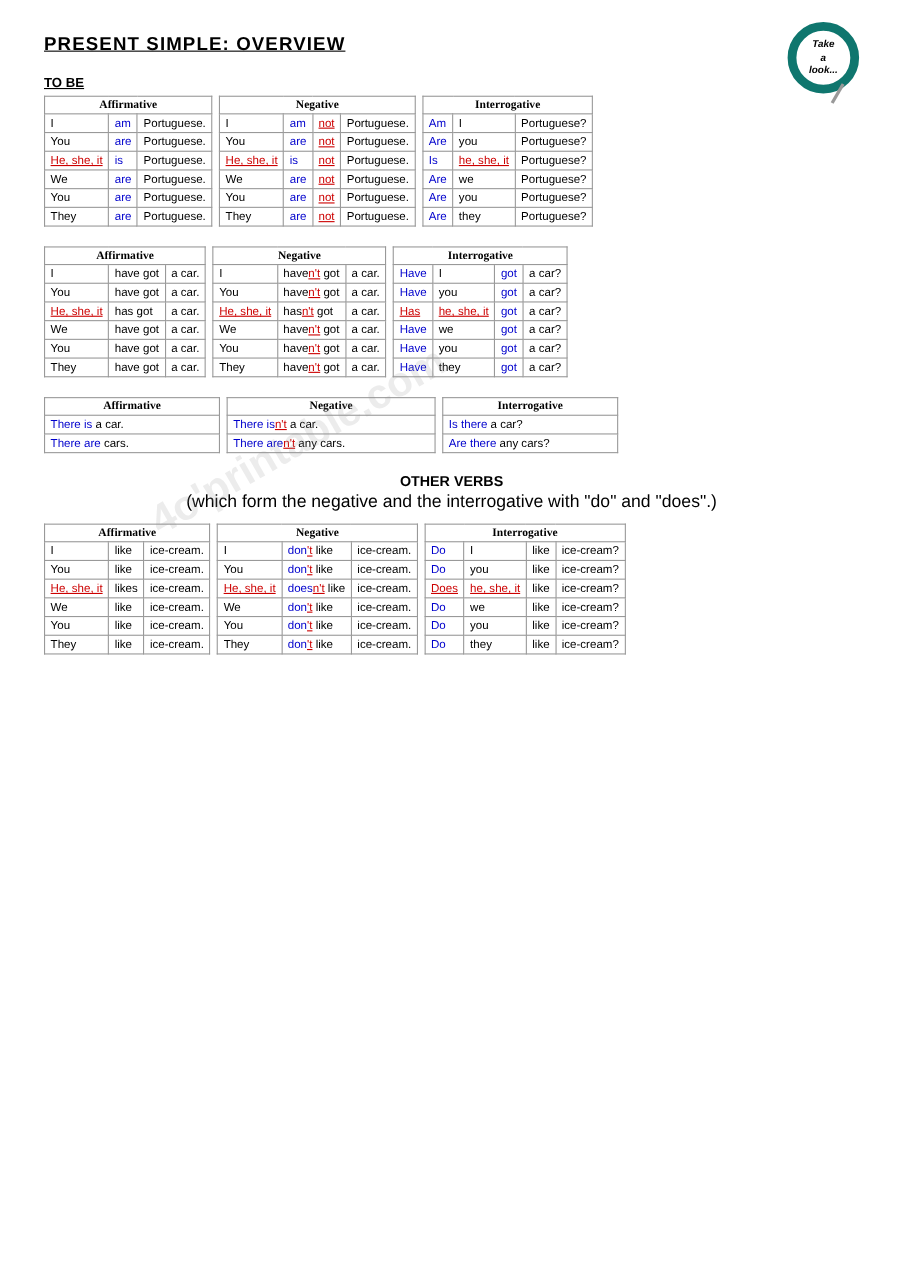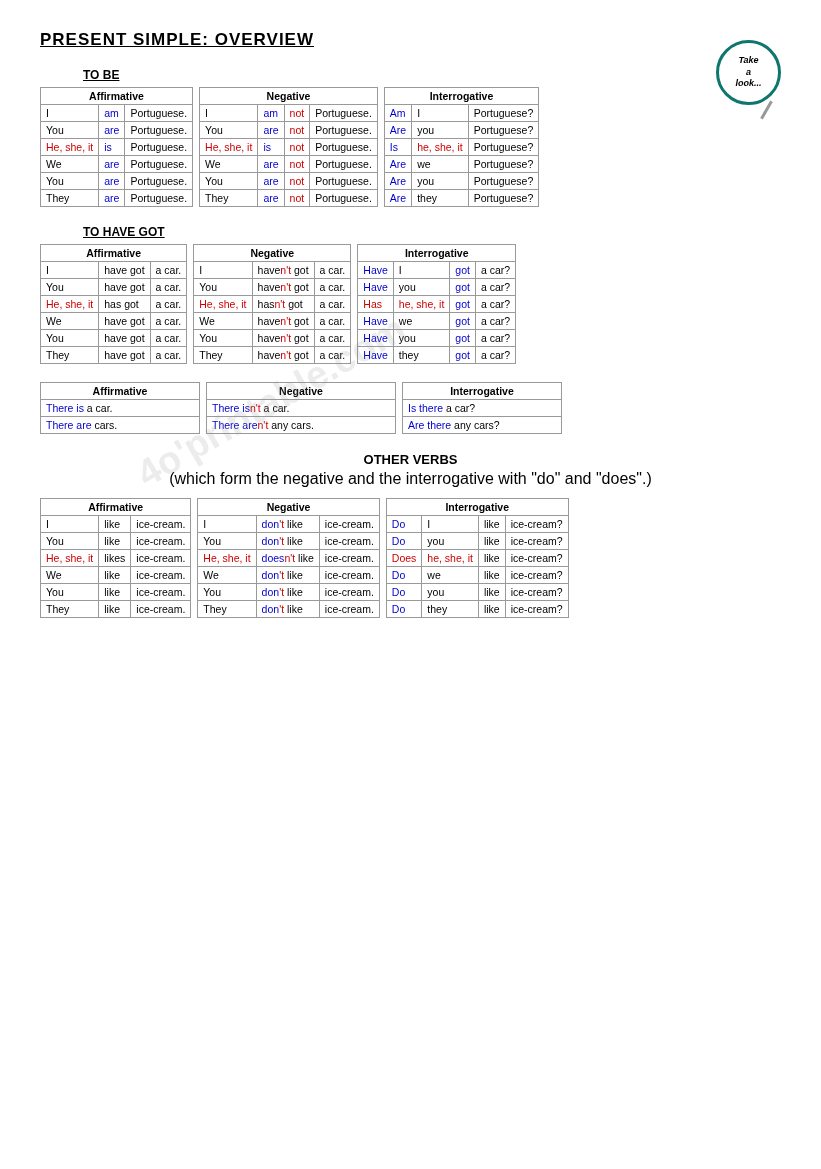--- a/index.html
+++ b/index.html
@@ -19,21 +19,20 @@
       font-weight: bold;
       letter-spacing: 1px;
       margin-bottom: 18px;
       text-decoration: underline;
     }
     .section-title {
       font-size: 12px;
       font-weight: bold;
       margin-bottom: 5px;
       text-decoration: underline;
-      margin-left: 43px;
     }
     .section { margin-bottom: 18px; }
     .tables-row {
       display: flex;
       gap: 6px;
       align-items: flex-start;
     }
     table {
       border-collapse: collapse;
       font-size: 10.5px;
@@ -45,43 +44,44 @@
     }
     table th {
       text-align: center;
       font-weight: normal;
       background: #fff;
     }
     .col-header {
       text-align: center;
       font-weight: bold;
       background: #fff;
-    }
-    .red { color: #cc0000; }
+      font-family: Liberation Serif, serif;
+    }
+    .red { color: #cc0000; text-decoration: underline; }
     .blue { color: #0000cc; }
 
     .other-verbs-title {
       text-align: center;
       font-size: 13px;
       font-weight: bold;
       margin-bottom: 3px;
     }
     .other-verbs-subtitle {
       text-align: center;
       font-size: 16px;
       margin-bottom: 10px;
     }
 
     .take-look {
       position: absolute;
-      top: 40px;
+      top: 20px;
       right: 40px;
       width: 65px;
       height: 65px;
-      border: 3px solid #0f766e;
+      border: 8px solid #0f766e;
       border-radius: 50%;
       display: flex;
       flex-direction: column;
       align-items: center;
       justify-content: center;
       font-size: 9px;
       font-style: italic;
       font-weight: bold;
       text-align: center;
       line-height: 1.3;
@@ -238,21 +238,20 @@
             <td class="blue">Are</td>
             <td>they</td>
             <td>Portuguese?</td>
           </tr>
     </tbody>
       </table>
   </div>
 </div>
 
 <div class="section">
-  <div class="section-title">TO HAVE GOT</div>
   <div class="tables-row">
 
     <table>
       <tbody>
           <tr>
             <th class="col-header" colspan="3">Affirmative</th>
           </tr>
       <tr>
             <td>I</td>
             <td>have got</td>

